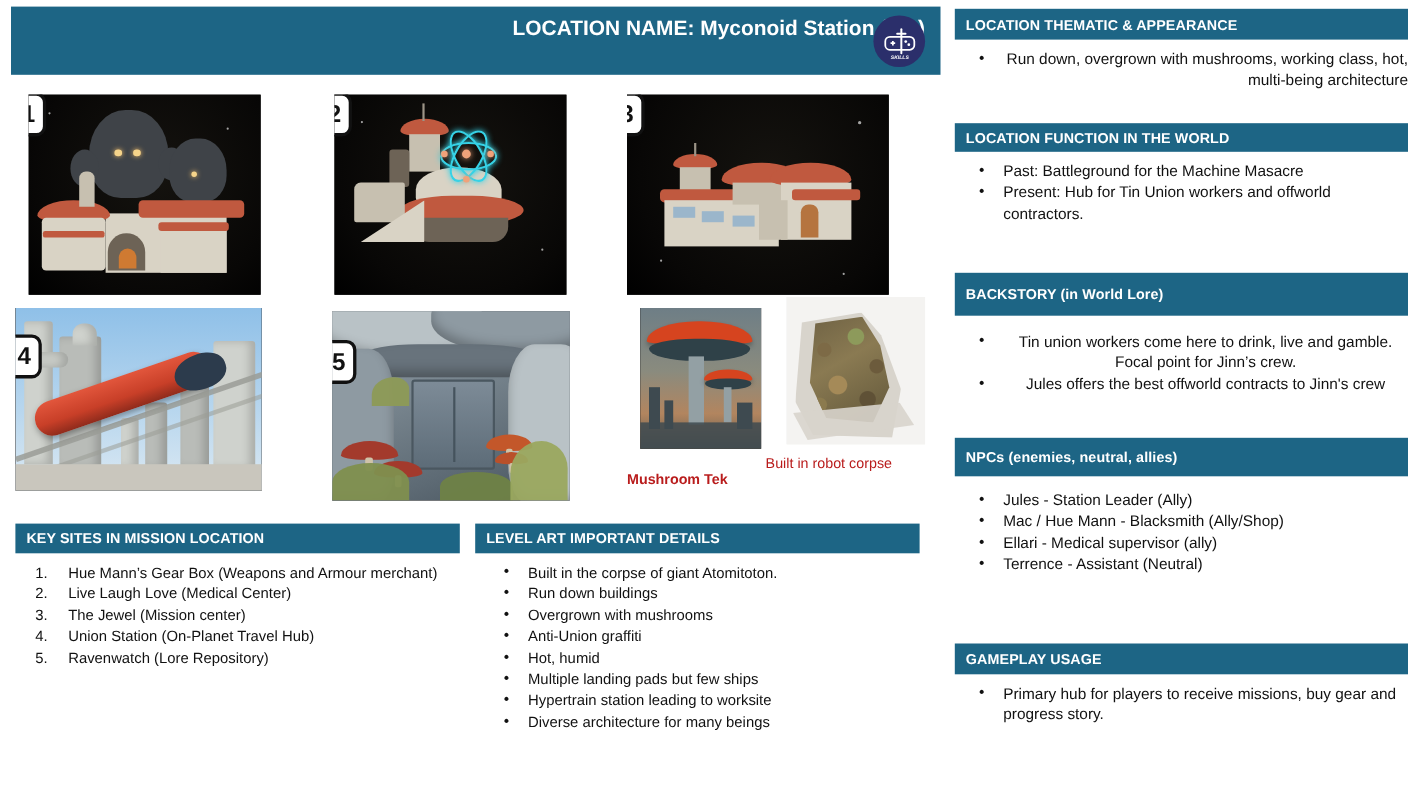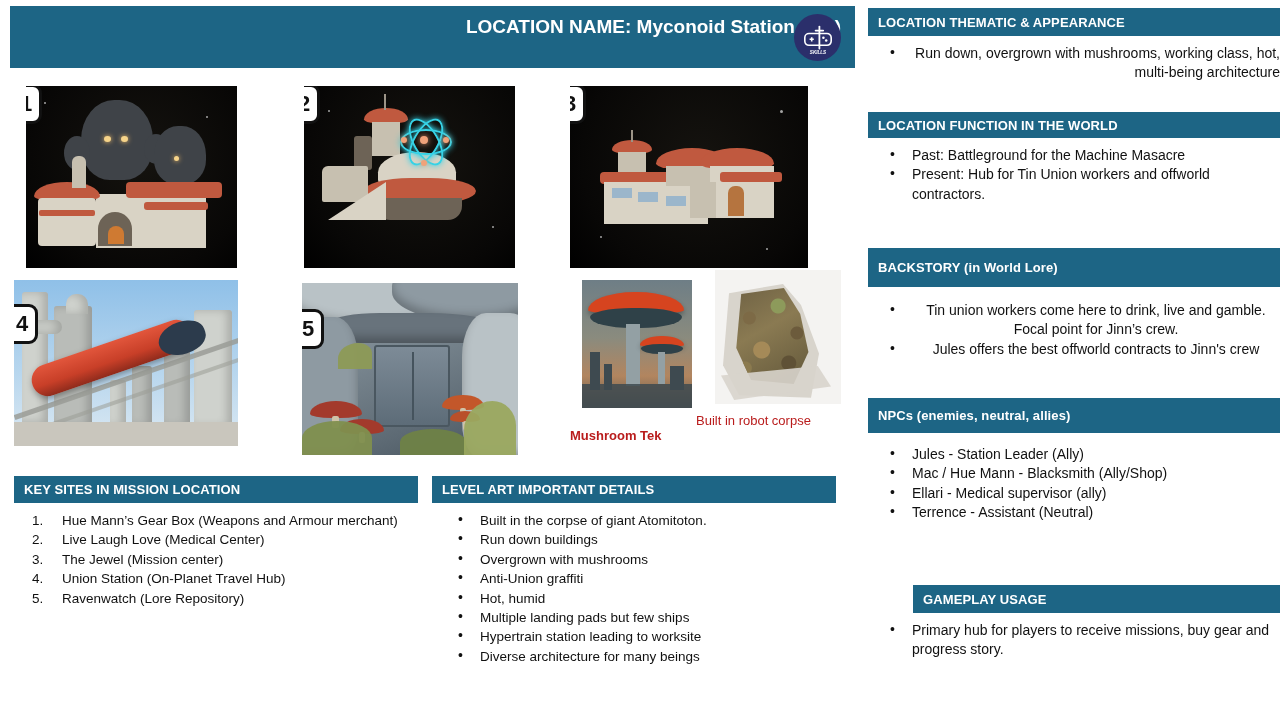--- a/index.html
+++ b/index.html
@@ -402,21 +402,21 @@
       <ul class="bul">
         <li>Jules - Station Leader (Ally)</li>
         <li>Mac / Hue Mann - Blacksmith (Ally/Shop)</li>
         <li>Ellari - Medical supervisor (ally)</li>
         <li>Terrence - Assistant (Neutral)</li>
       </ul>
     </div>
   </div>
 
   <div class="rsec" style="left:868px;top:585px;">
-    <div class="bar" style="height:28px;margin-left:45px;">GAMEPLAY USAGE</div>
+    <div class="bar" style="height:28px;">GAMEPLAY USAGE</div>
     <div class="body">
       <ul class="bul">
         <li>Primary hub for players to receive missions, buy gear and progress story.</li>
       </ul>
     </div>
   </div>
 
 </div>
 
 </body></html>

